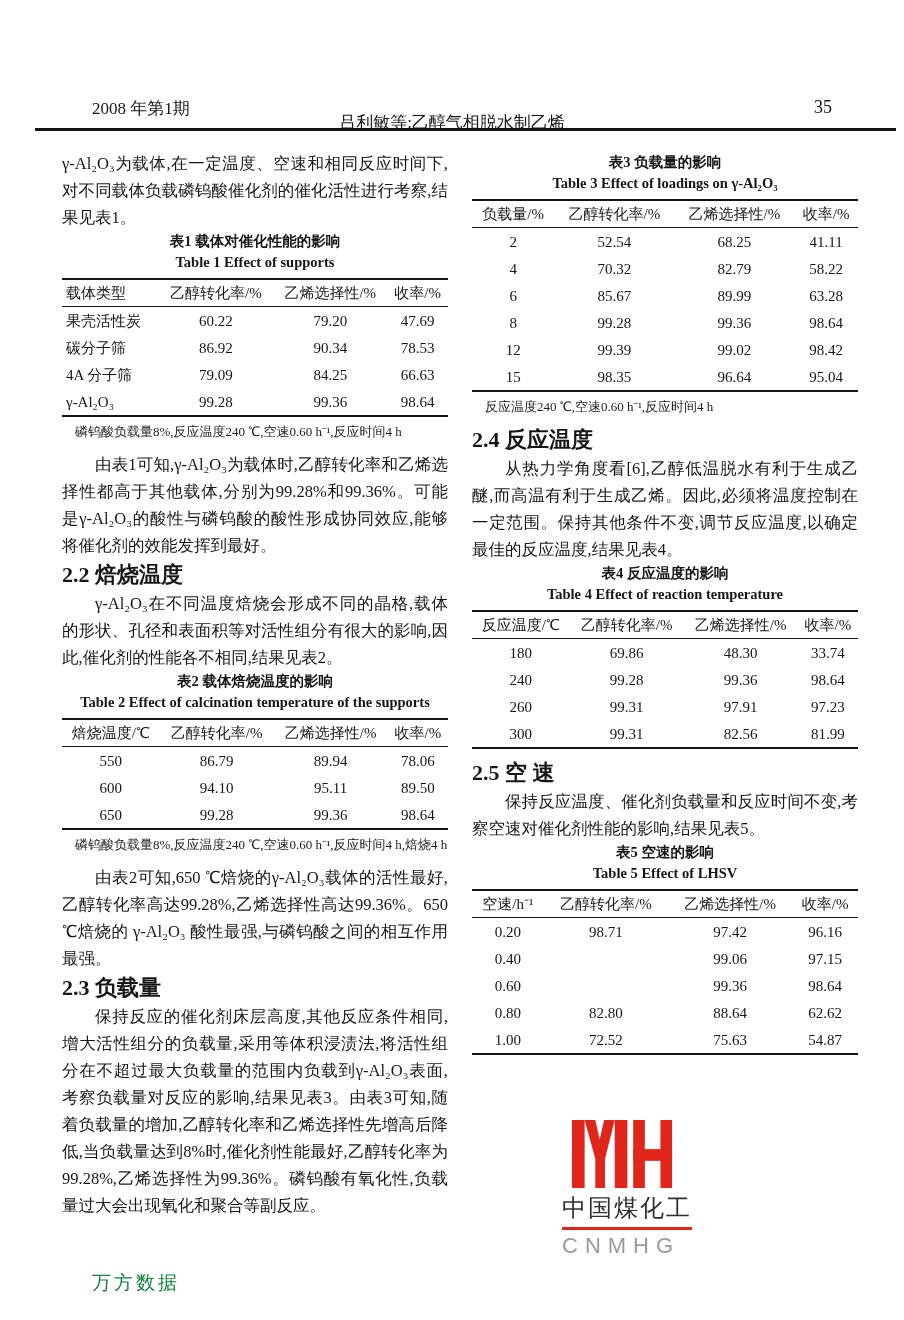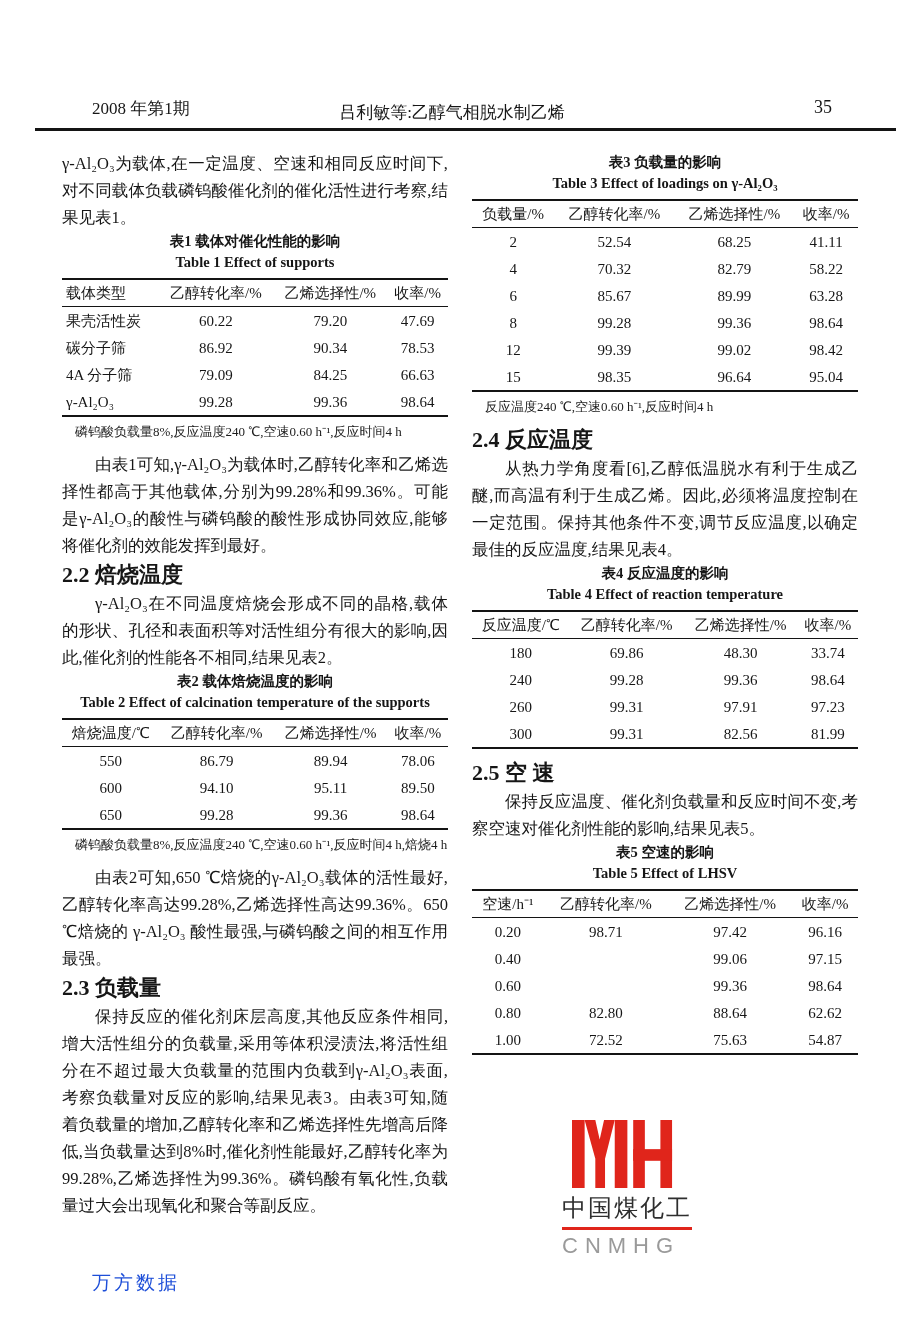--- a/index.html
+++ b/index.html
@@ -4,21 +4,21 @@
 <style>
   html,body{margin:0;padding:0;background:#e9e9e9;}
   .page{
     position:relative; width:904px; height:1320px; margin:0 auto;
     background:#ffffff; overflow:hidden;
     font-family:"Liberation Serif", serif; color:#161616;padding-left:36px;
   }
   
   .pg-header{position:absolute; top:97px; left:0; width:904px; height:26px; font-size:17px;}
   .hdr-issue{position:absolute; left:92px; top:0;}
-  .hdr-title{position:absolute; left:50%; transform:translateX(-50%); top:4px; white-space:nowrap;}
+  .hdr-title{position:absolute; left:50%; transform:translateX(-50%); top:14px; white-space:nowrap;}
   .hdr-page{position:absolute; right:72px; top:0; font-size:18px;}
   .hdr-rule{position:absolute; top:128px; left:35px; right:44px; border-top:3px solid #141414;}
   
   .cols{position:absolute; top:150px; left:62px; width:796px; display:flex; gap:24px;}
   .col{width:386px; font-size:16.5px; line-height:27px; text-align:justify;}
   .col p{margin:0; text-indent:2em;}
   .col p.noindent{text-indent:0;}
   h3.sec{margin:2px 0 2px 0; font-size:22px; line-height:27px; font-weight:bold; text-align:left;}
   
   .tblock{margin:0 0 10px 0;}
@@ -34,21 +34,21 @@
   .watermark{position:absolute; left:497px; top:1118px; width:252px; height:102px;
              background:#ffffff; display:flex; align-items:center; z-index:5;flex-direction:column;}
   .wm-logo{width:102px; height:72px; flex:0 0 auto;}
   .wm-text{margin-left:8px; padding-top:2px;}
   .wm-line1{font-family:"Liberation Sans", sans-serif; font-size:24px; color:#2e2e2e;
             letter-spacing:2px; border-bottom:3px solid #e0251b; padding-bottom:3px; white-space:nowrap;}
   .wm-line2{font-family:"Liberation Sans", sans-serif; font-size:22px; color:#9a9a9a;
             letter-spacing:7px; margin-top:3px; white-space:nowrap;}
   
   .wanfang{position:absolute; left:92px; top:1270px; font-family:"Liberation Sans", sans-serif;
-           font-size:19px; letter-spacing:3px; color:#1d4ed8;}
+           font-size:19px; letter-spacing:3px; color:#15803d;}
 </style>
 </head>
 <body>
 
 <div class="page">
 
   <div class="pg-header">
     <span class="hdr-issue">2008 年第1期</span>
     <span class="hdr-title">吕利敏等:乙醇气相脱水制乙烯</span>
     <span class="hdr-page">35</span>

